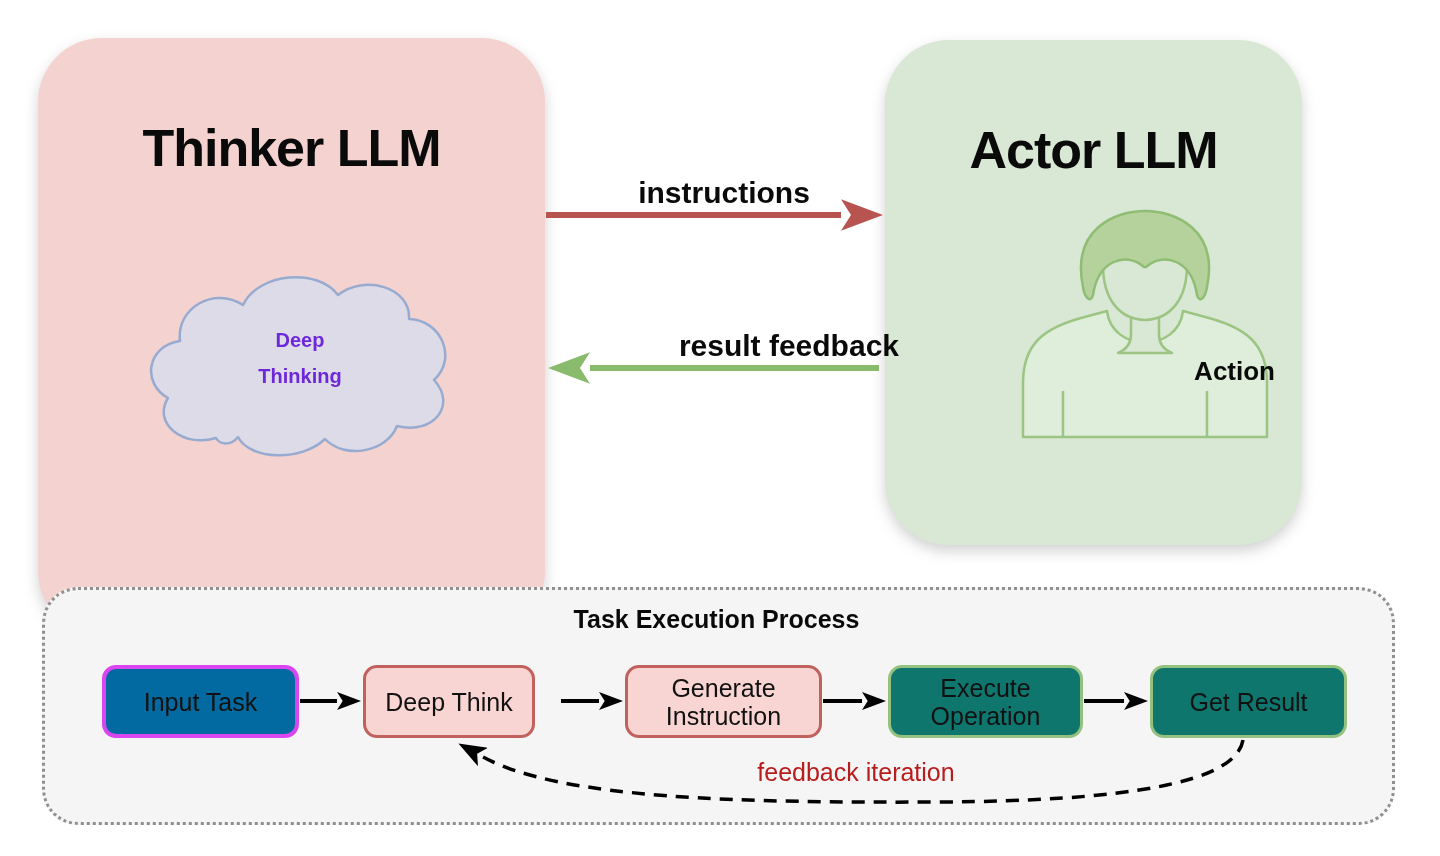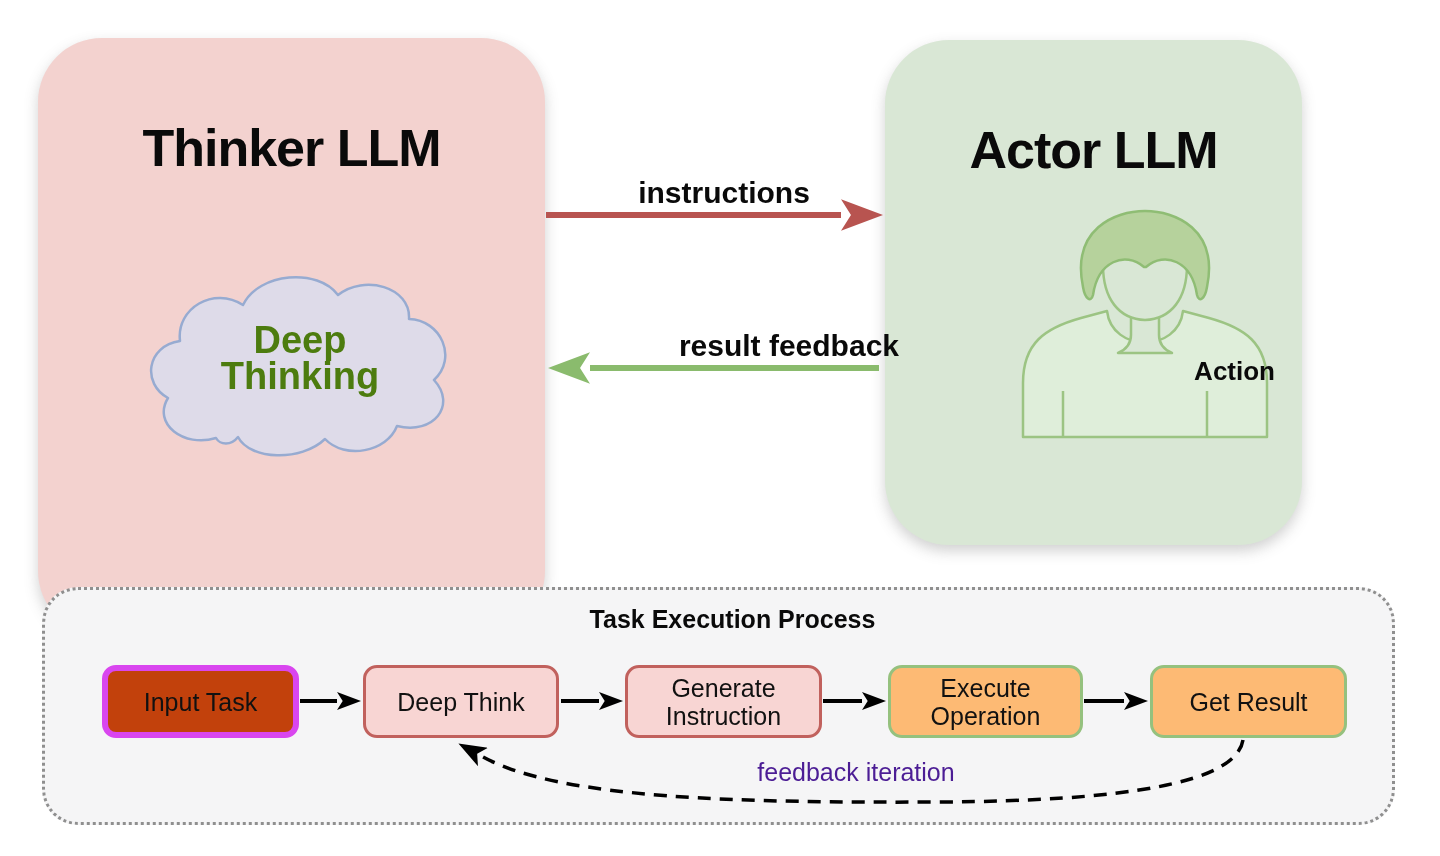--- a/index.html
+++ b/index.html
@@ -11,21 +11,21 @@
   .big-box{position:absolute;border-radius:64px;box-shadow:0 6px 14px rgba(90,90,90,.28);}
   .big-box.thinker{left:38px;top:38px;width:507px;height:597px;background:#f3d2cf;}
   .big-box.actor{left:885px;top:40px;width:417px;height:505px;background:#d9e7d5;}
   .big-title{
     position:absolute;left:0;top:80px;width:100%;text-align:center;
     font-size:52px;font-weight:bold;letter-spacing:-1px;color:#0a0a0a;
   }
   .cloud-svg{position:absolute;left:102px;top:230px;width:320px;height:204px;}
   .cloud-text{
     position:absolute;left:102px;top:284px;width:320px;text-align:center;
-    font-size:38px;font-weight:bold;line-height:36px;color:#4d7c0f;
+    font-size:20px;font-weight:bold;line-height:36px;color:#6d28d9;
   }
   .person-svg{position:absolute;left:130px;top:167px;width:260px;height:233px;}
   .action-text{
     position:absolute;left:130px;top:316px;width:260px;text-align:right;
     font-size:26px;font-weight:bold;color:#0a0a0a;
   }
   
   .arrow-label{position:absolute;text-align:center;font-weight:bold;font-size:30px;color:#0a0a0a;padding-left:8px;}
   .label-instructions{left:546px;top:176px;width:340px;}
   .label-result-feedback{left:546px;top:329px;width:345px;text-align:right;}
@@ -36,31 +36,31 @@
   }
   .process-title{
     position:absolute;left:0;top:18px;width:100%;text-align:center;
     font-size:25px;font-weight:bold;color:#0a0a0a;
   }
   .step{
     position:absolute;top:665px;height:73px;box-sizing:border-box;border-radius:14px;
     display:flex;align-items:center;justify-content:center;text-align:center;
     font-size:25px;line-height:1.12;color:#111;padding:0 8px;
   }
-  .step.input{background:#c2410c;border:6px solid #d946ef;}
+  .step.input{background:#0369a1;border:4px solid #d946ef;}
   .step.think{background:#f8d5d3;border:3px solid #c1615d;}
-  .step.act{background:#fdba74;border:3px solid #95c17e;}
+  .step.act{background:#0f766e;border:3px solid #95c17e;}
   .step-input-task{left:102px;width:197px;}
-  .step-deep-think{left:363px;width:196px;}
+  .step-deep-think{left:363px;width:172px;}
   .step-generate-instruction{left:625px;width:197px;}
   .step-execute-operation{left:888px;width:195px;}
   .step-get-result{left:1150px;width:197px;}
   .feedback-label{
     position:absolute;left:706px;top:758px;width:300px;text-align:center;
-    font-size:25px;font-weight:400;color:#4c1d95;
+    font-size:25px;font-weight:400;color:#b91c1c;
   }
   
   .overlay{position:absolute;left:0;top:0;width:1440px;height:856px;pointer-events:none;z-index:5;}
 </style>
 </head>
 <body>
 
 <div class="canvas">
 
   <div class="big-box thinker">
@@ -92,21 +92,21 @@
       <path d="M68,80 C56,22 100,4 130,4 C160,4 204,22 192,80 C190,92 184,96 182,88
            C177,54 150,44 131,60 L129,60 C110,44 83,54 78,88 C76,96 70,92 68,80 Z" fill="#b6d29c" stroke="#8fbd74" stroke-width="2.5" stroke-linejoin="round"></path>
     </svg>
     <div class="action-text">Action</div>
   </div>
 
   <div class="arrow-label label-instructions">instructions</div>
   <div class="arrow-label label-result-feedback">result feedback</div>
 
   <div class="process-panel"></div>
-  <div class="process-title" style="position:absolute;left:56px;top:605px;width:1353px;">Task Execution Process</div>
+  <div class="process-title" style="position:absolute;left:40px;top:605px;width:1353px;">Task Execution Process</div>
 
   <div class="step input step-input-task">
     <span>Input Task</span>
   </div>
   <div class="step think step-deep-think">
     <span>Deep Think</span>
   </div>
   <div class="step think step-generate-instruction">
     <span>Generate Instruction</span>
   </div>

